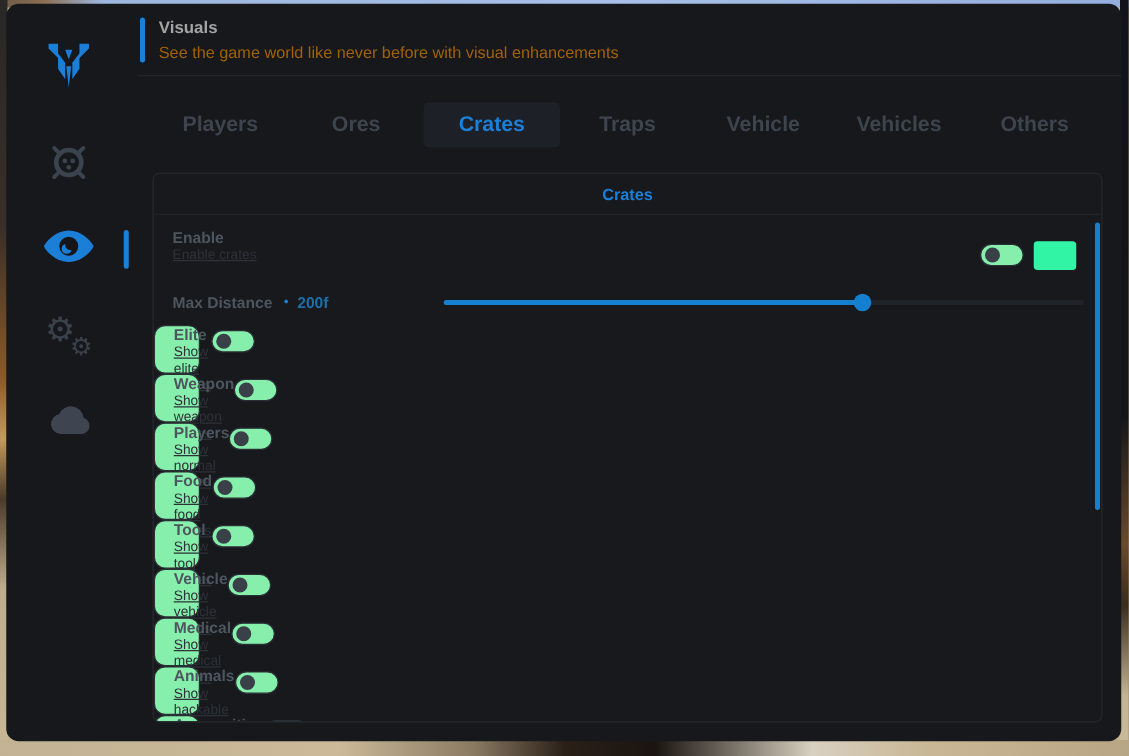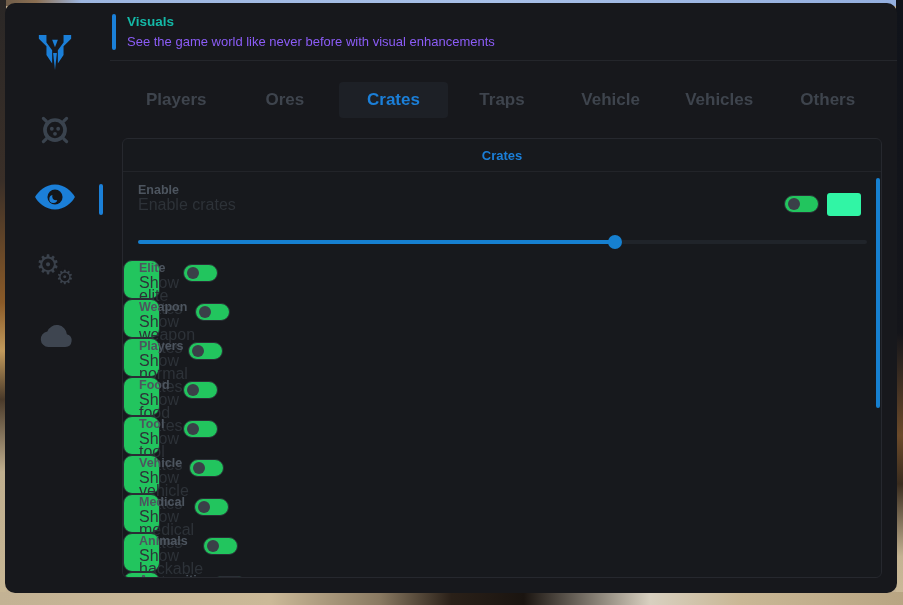--- a/index.html
+++ b/index.html
@@ -32,47 +32,47 @@
                       border-radius:2px; background:#1b80d8; }
   .gear-glyphs { position:relative; width:44px; height:44px; color:#3a414b; }
   .gear-big   { position:absolute; left:3px; top:0; font-family:"DejaVu Sans",sans-serif; font-size:27px; line-height:27px; }
   .gear-small { position:absolute; left:23px; top:16px; font-family:"DejaVu Sans",sans-serif; font-size:20px; line-height:20px;
                 text-shadow:-2px -2px 0 #17181c; }
 
   
   .content { position:absolute; left:105px; top:0; right:0; bottom:0; }
   .header { position:relative; height:58px; border-bottom:1px solid #24262b; }
   .accent-bar { position:absolute; left:2px; top:11px; width:4px; height:36px; border-radius:2px; background:#1b80d8; }
-  .hd-title { position:absolute; left:17px; top:11px; font-size:13.5px; font-weight:bold; color:#14b8a6; }
-  .hd-sub   { position:absolute; left:17px; top:31px; font-size:13px; color:#8b5cf6; }
+  .hd-title { position:absolute; left:17px; top:11px; font-size:13.5px; font-weight:bold; color:#a3a3a3; }
+  .hd-sub   { position:absolute; left:17px; top:31px; font-size:13px; color:#a16207; }
 
   .tab-bar { position:absolute; left:12px; top:79px; width:760px; height:36px; display:flex; }
   .tab { flex:1 1 0; display:flex; align-items:center; justify-content:center;
          font-size:17px; font-weight:bold; color:#3e444d; border-radius:4px; cursor:pointer; }
   .tab.active { background:#1d2026; color:#1b7fd8; }
 
   
   .panel { position:absolute; left:12px; top:135px; width:760px; height:440px;
            background:#17191d; border:1px solid #26282e; border-radius:6px; overflow:hidden; }
   .panel-title-bar { height:33px; border-bottom:1px solid #222429;
                      display:flex; align-items:center; justify-content:center; }
   .panel-title { font-size:13px; font-weight:bold; color:#1b7fd8; }
   .rows { position:relative; height:405px; overflow:hidden; }
 
   .prow { padding:0 20px 0 15px; display:flex; }
   .prow.toggle, .prow.toggle_color { height:39px; justify-content:space-between; }
   .prow.toggle_color { height:51px; padding-top:11px; }
   .prow.slider { height:37px; align-items:center; padding-right:14px; }
 
   .rtitle { font-size:12.5px; font-weight:bold; color:#4d555f; line-height:14px; }
-  .rsub   { font-size:16px; color:#2d3238; line-height:13px; margin-top:1px; }
+  .rsub   { font-size:11px; color:#2d3238; line-height:13px; margin-top:1px;text-decoration:underline; }
   .rright { display:flex; align-items:flex-start; padding-top:3px; }
   .prow.toggle_color .rright { align-items:center; padding-top:0; margin-top:2px; }
 
-  .toggle { width:35px; height:18px; border-radius:9px; background:#22c55e;
+  .toggle { width:35px; height:18px; border-radius:9px; background:#86efac;
             border:1px solid #2a2e35; position:relative; cursor:pointer; }
   .knob { position:absolute; left:3px; top:2px; width:12px; height:12px;
           border-radius:50%; background:#3a4048; }
   .swatch { width:34px; height:23px; border-radius:3px; margin-left:8px; cursor:pointer; }
 
   .slabel { width:217px; display:flex; align-items:center; }
   .stitle { font-size:12.5px; font-weight:bold; color:#4d555f; }
   .dot { color:#1b7fd8; font-size:11px; margin:0 7px 0 9px; }
   .sval { font-size:12.5px; font-weight:bold; color:#1d6fa8; }
   .track { position:relative; flex:1 1 auto; height:4px; border-radius:2px; background:#20242a; }
@@ -176,20 +176,25 @@
               <div class="rsub">Enable crates</div>
             </div>
             <div class="rright">
               <div class="toggle">
                 <div class="knob"></div>
               </div>
               <div class="swatch" style="background:#31f5a5"></div>
             </div>
           </div>
           <div class="prow slider">
+            <div class="slabel">
+              <span class="stitle">Max Distance</span>
+              <span class="dot">•</span>
+              <span class="sval">200f</span>
+            </div>
             <div class="track">
               <div class="fill" style="width:65.4%"></div>
               <div class="thumb" style="left:65.4%"></div>
             </div>
           </div>
           <div class="prow toggle">
             <div class="rtext">
               <div class="rtitle">Elite</div>
               <div class="rsub">Show elite crates</div>
             </div>

